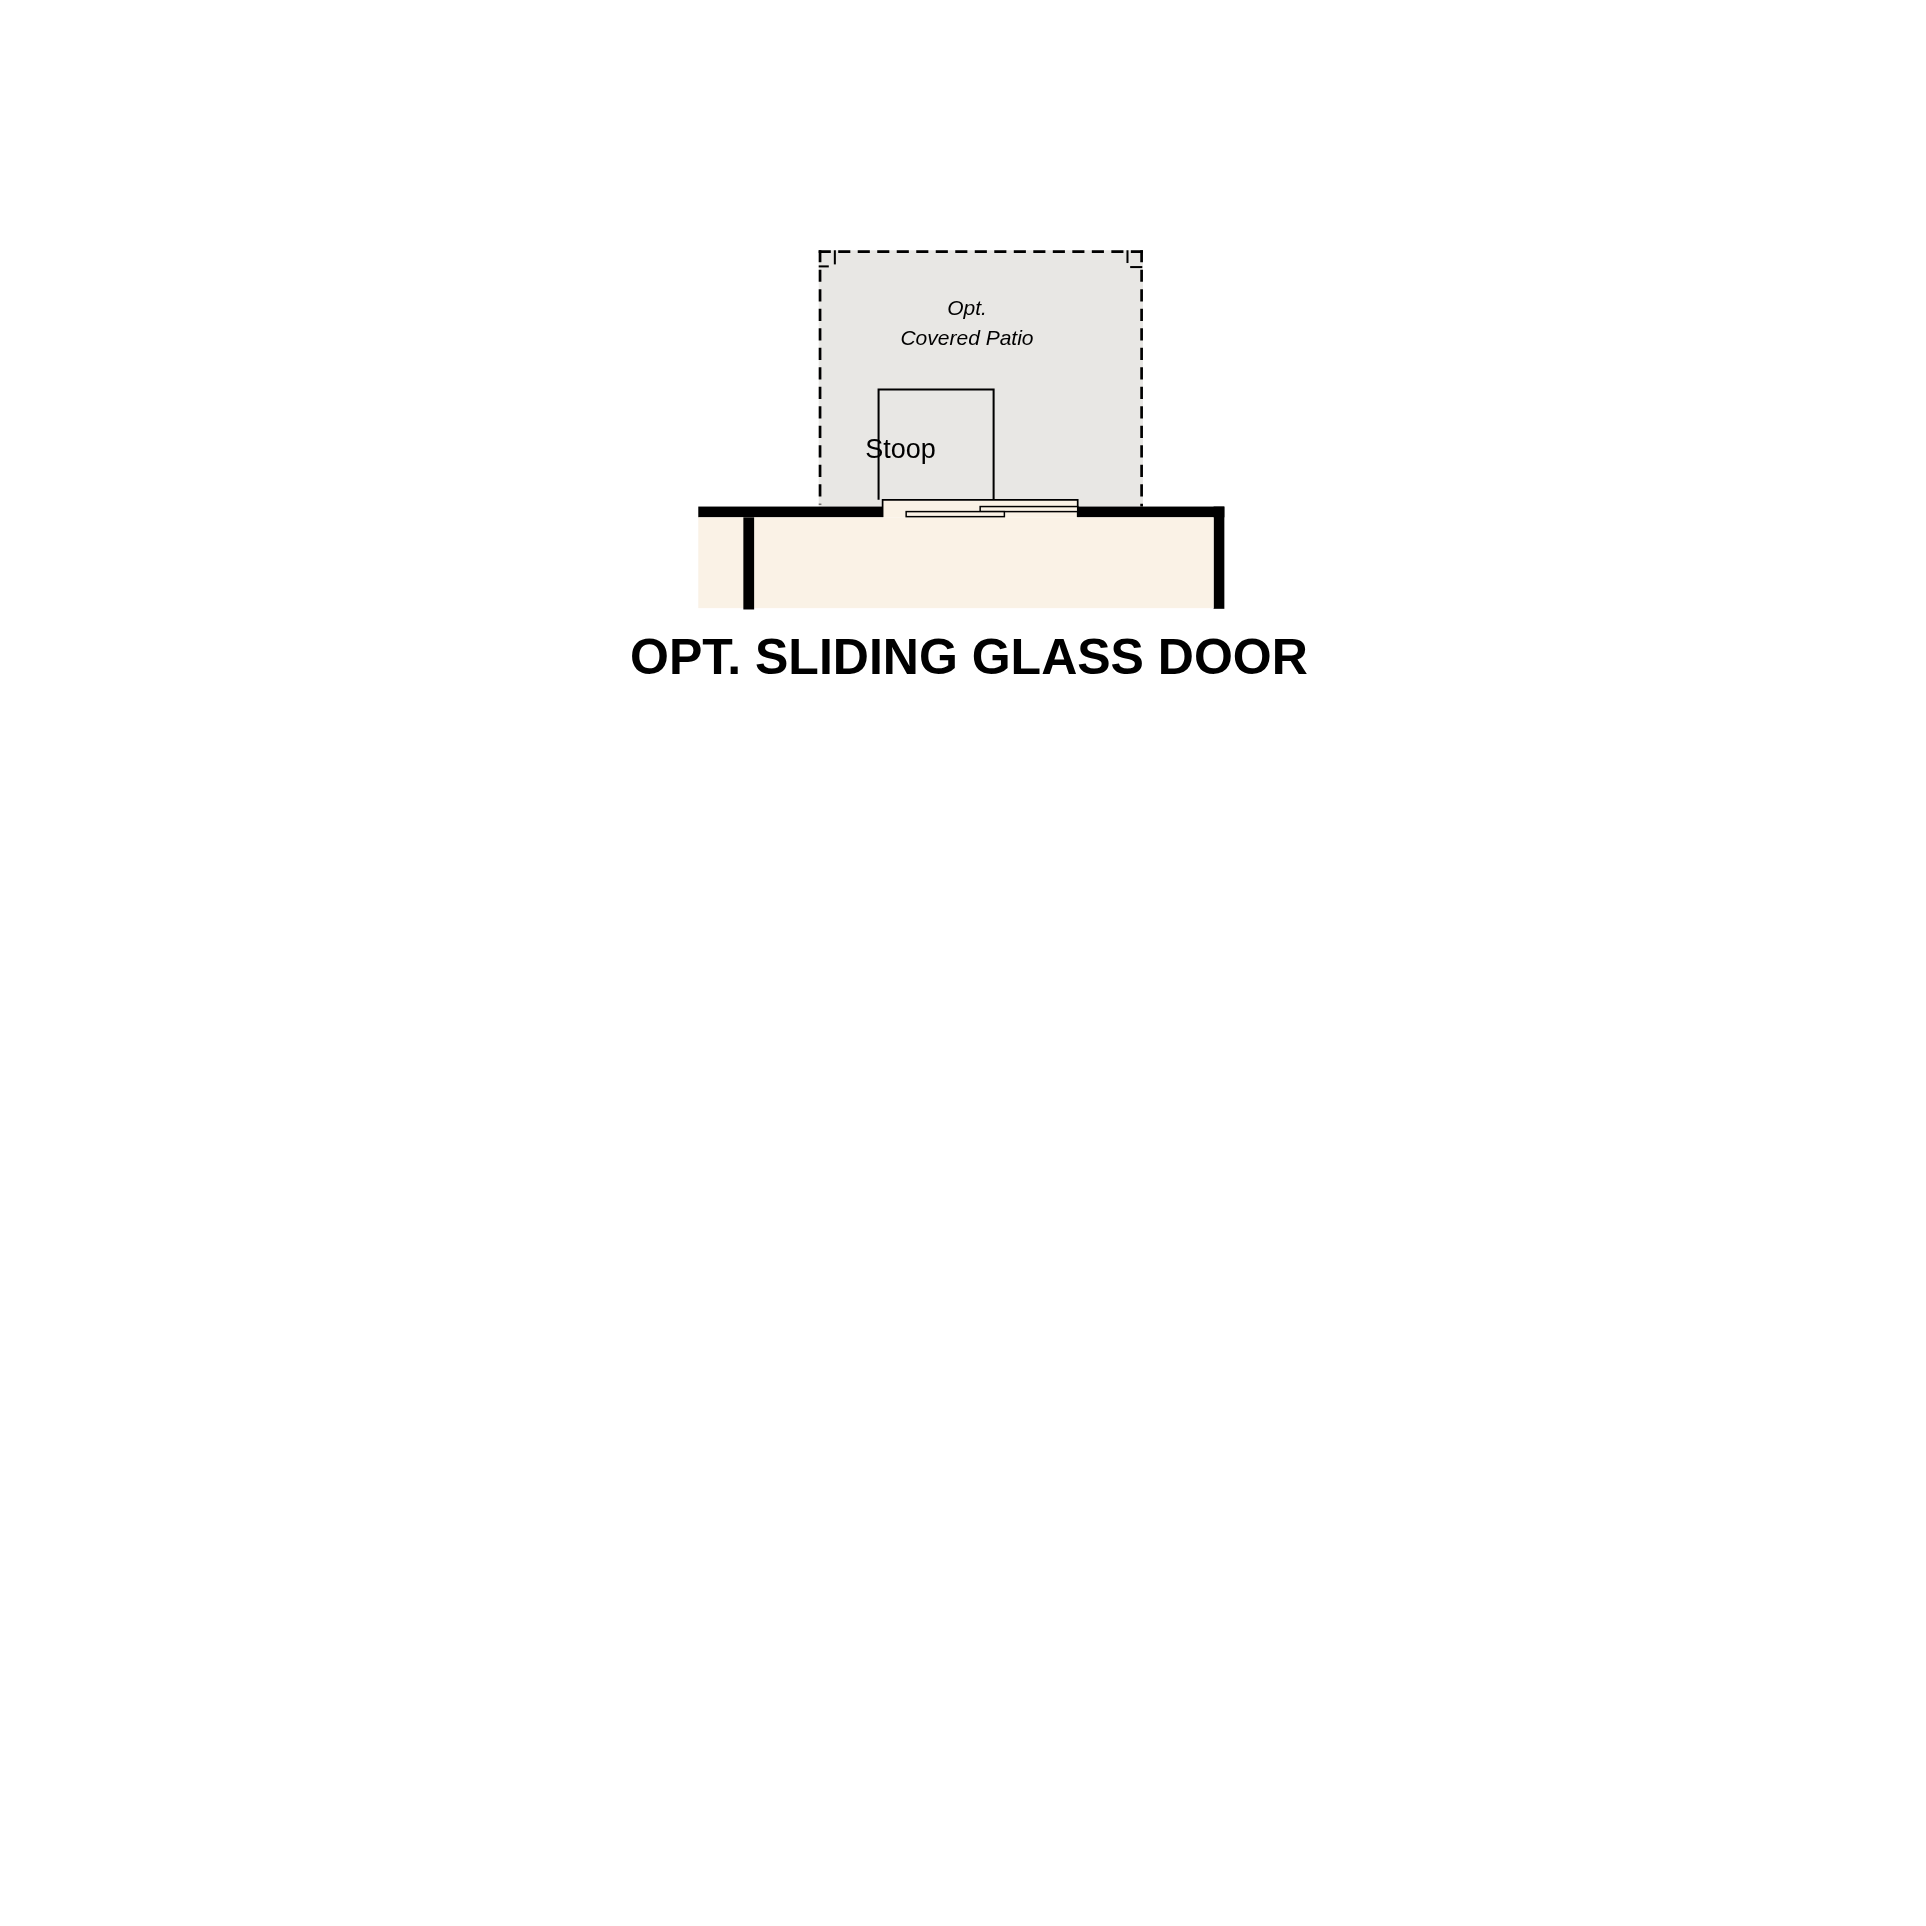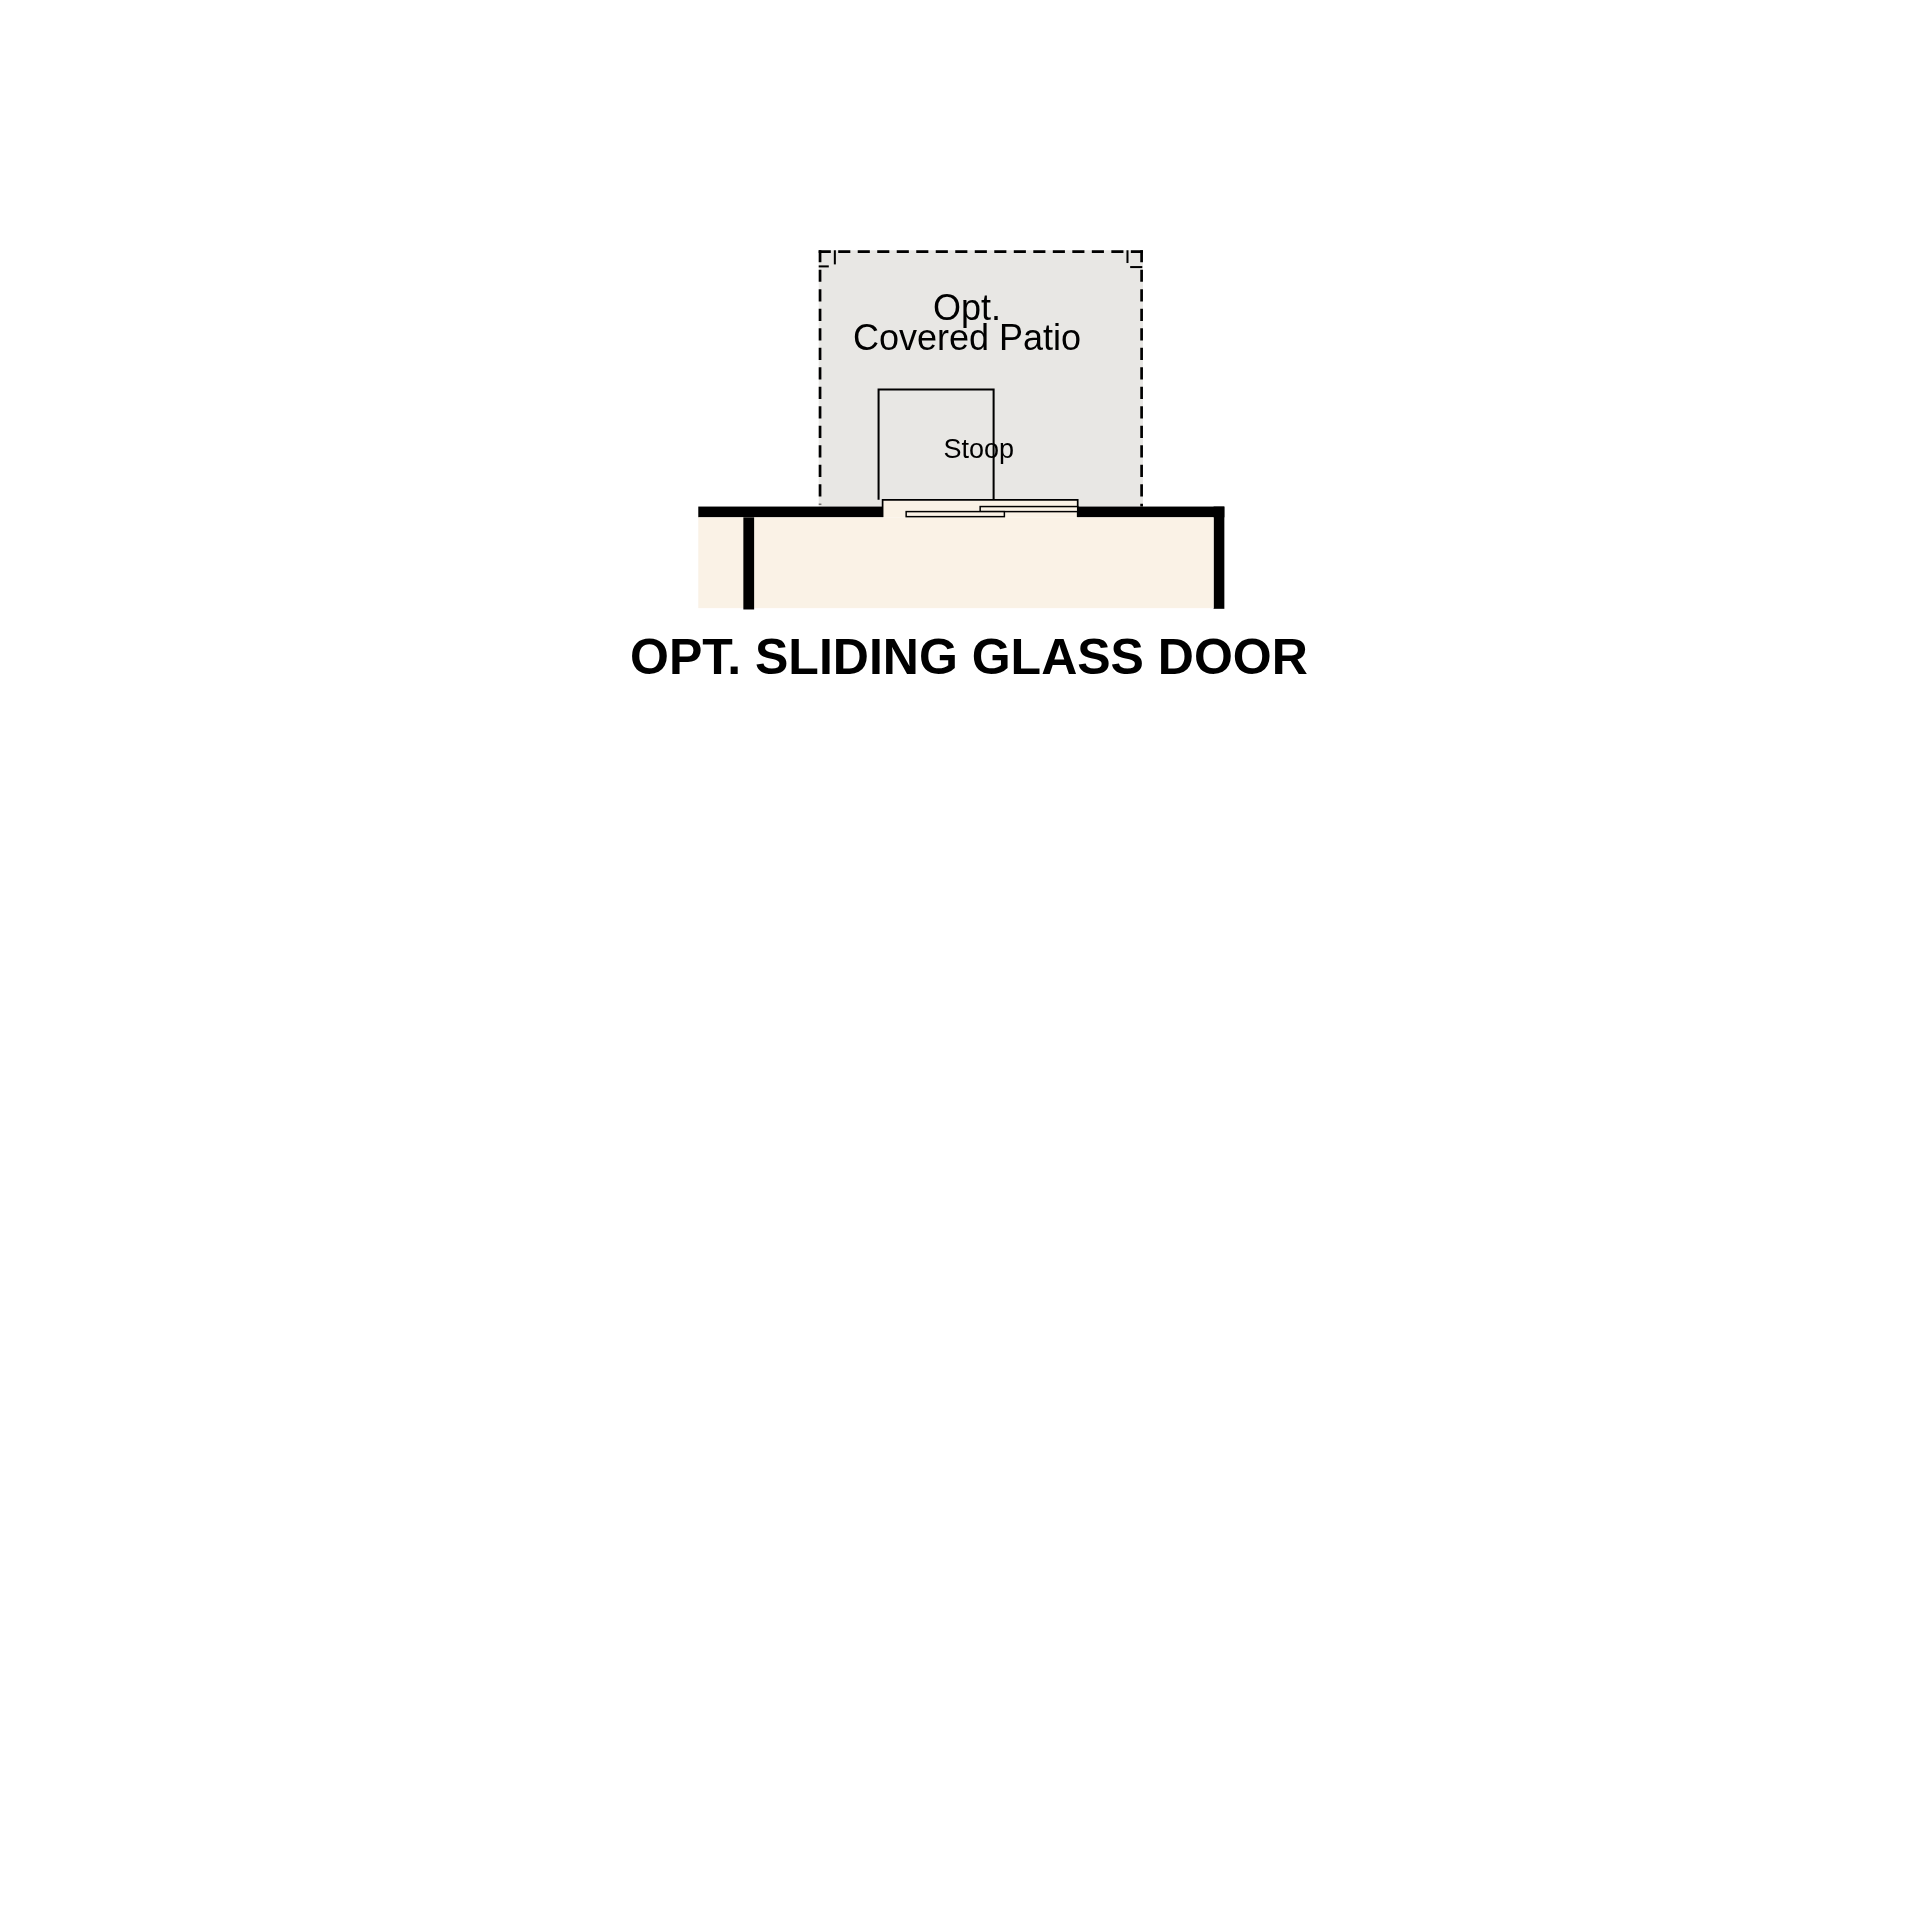--- a/index.html
+++ b/index.html
@@ -22,31 +22,31 @@
   }
   .plan-label {
     position: absolute;
     text-align: center;
     color: #000000;
   }
   .patio-label {
     left: 819px;
     top: 293px;
     width: 296px;
-    font-size: 36px;
+    font-size: 21px;
     line-height: 30px;
+    font-style: italic;
   }
   .patio-label span { display: block; }
   .stoop-label {
-    left: 899px;
+    left: 843px;
     top: 434px;
     width: 115px;
     font-size: 27px;
     line-height: 30px;
-    text-align: right;
   }
   .figure-caption {
     position: absolute;
     left: 630px;
     top: 630px;
     width: 673px;
     text-align: left;
     font-size: 50px;
     font-weight: bold;
     line-height: 54px;

